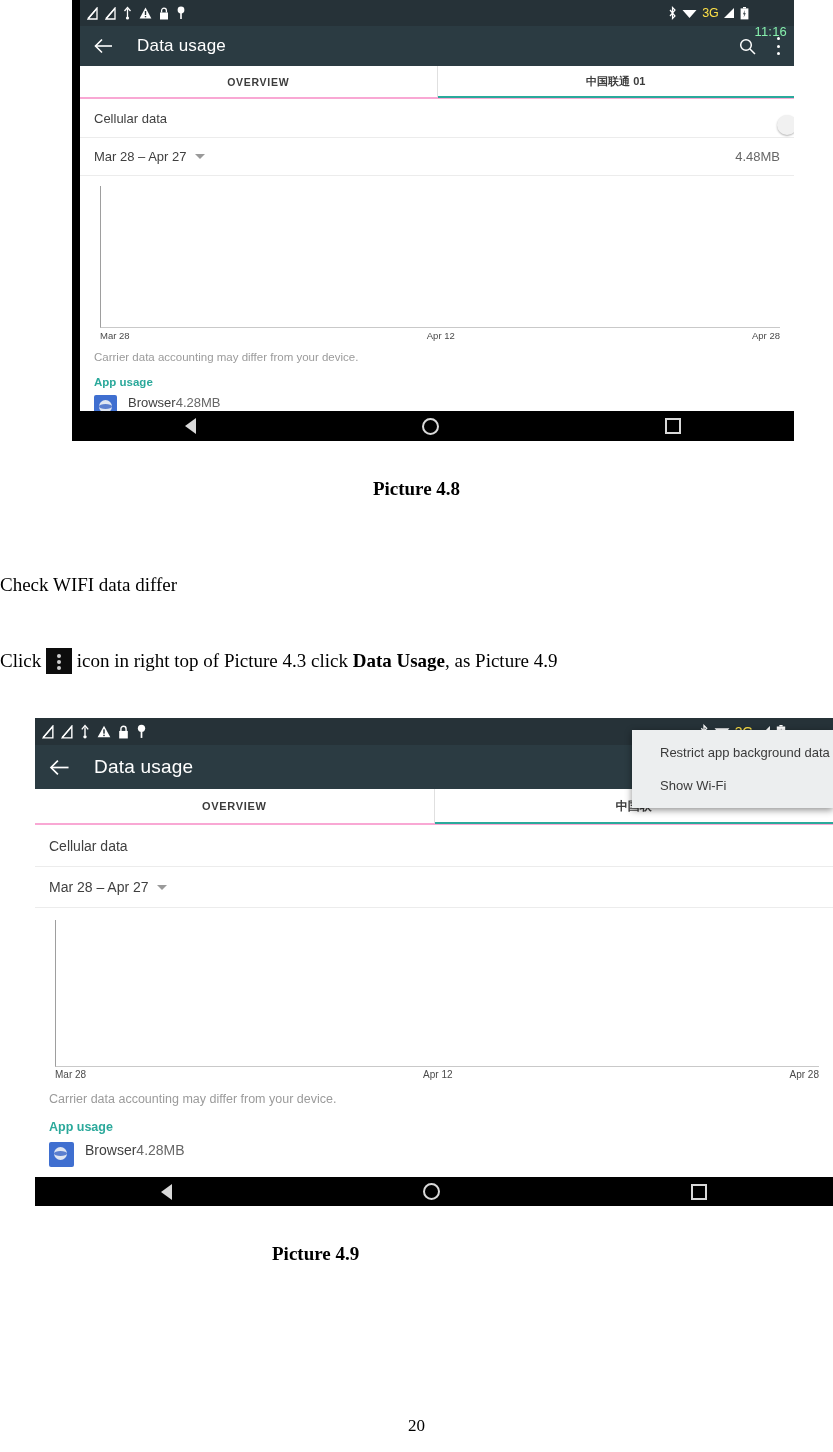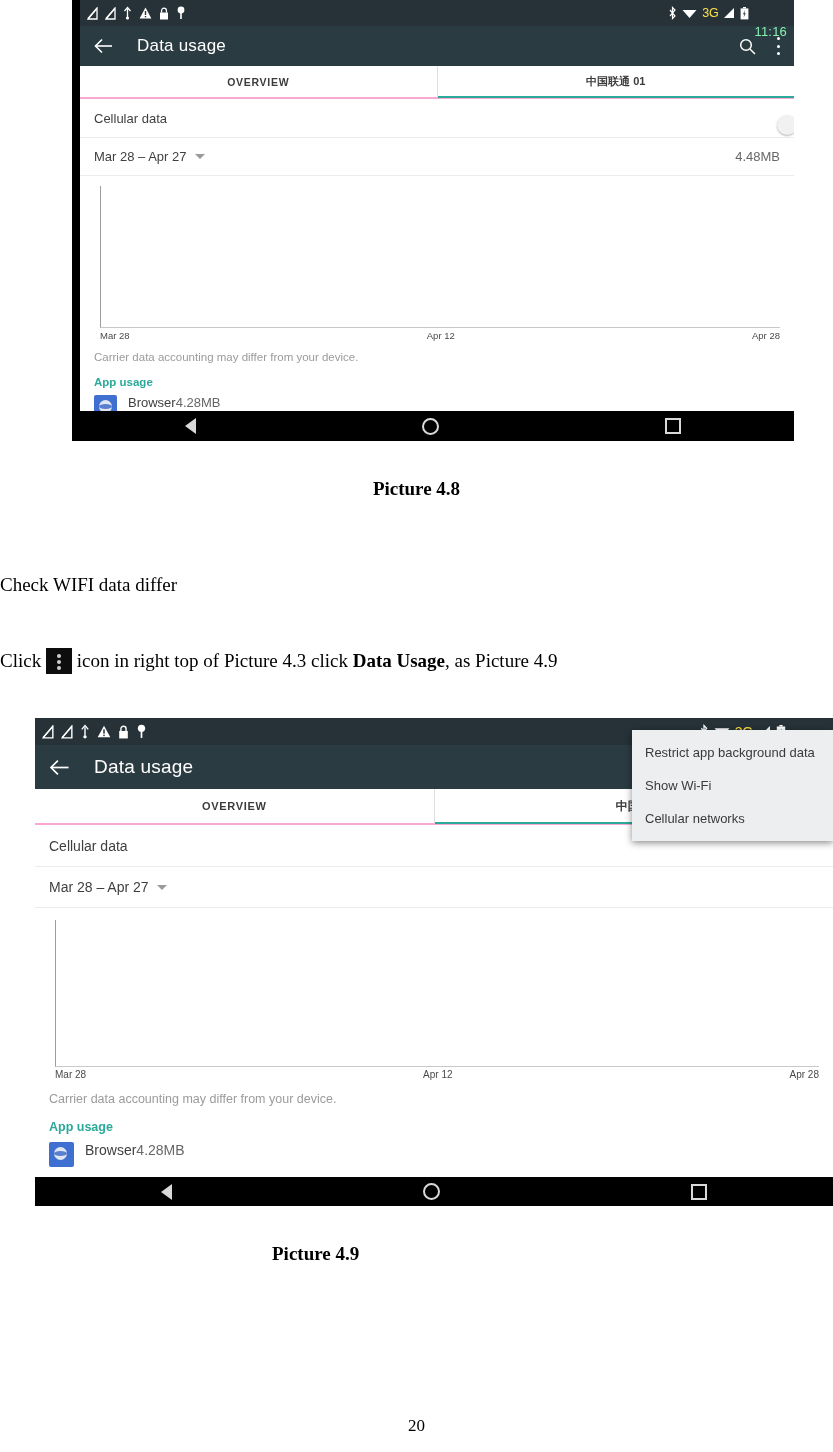--- a/index.html
+++ b/index.html
@@ -229,21 +229,21 @@
   .nav-recent {
     width: 12px; height: 12px;
     border: 2px solid #d9d9d9;
   }
 
   
   .popup {
     position: absolute;
     background: #eceeef;
     box-shadow: 0 2px 7px rgba(0,0,0,.45);
-    padding: 6px 0;
+    padding: 6px 15px;
     box-sizing: border-box;
   }
   .popup-item {
     font-family: "Liberation Sans", sans-serif;
     font-size: 13px;
     color: #3a3a3a;
     padding: 9px 13px;
     white-space: nowrap;
   }
 
@@ -520,21 +520,20 @@
       <span class="appicon" style="width:25px;height:25px;">
           <span class="globe"></span>
         </span>
       <span>Browser</span>
       <span class="right amount" style="font-size:14px;">4.28MB</span>
     </div>
 
     <div class="popup" style="left:597px; top:12px; width:201px;">
       <div class="popup-item">Restrict app background data</div>
       <div class="popup-item">Show Wi-Fi</div>
-      <div class="popup-item">Cellular networks</div>
     </div>
   </div>
 
   <div class="navbar" style="height:29px;">
     <span class="nav-back"></span>
     <span class="nav-home"></span>
     <span class="nav-recent"></span>
   </div>
 </div>
 

